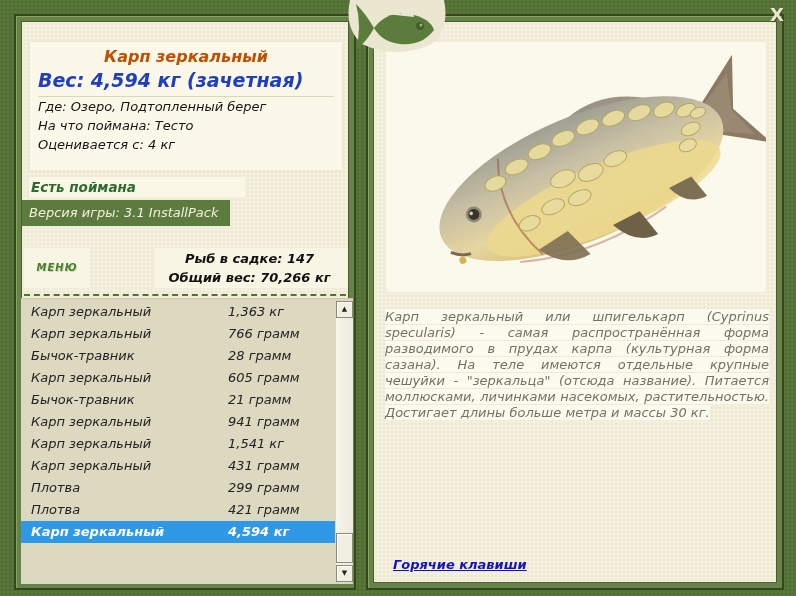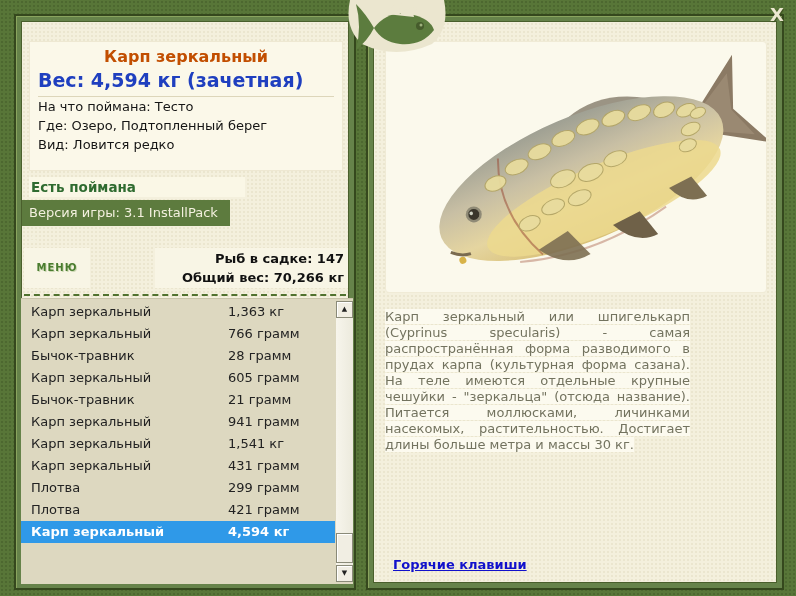--- a/index.html
+++ b/index.html
@@ -13,20 +13,21 @@
     background-color:#587638;
     background-image:radial-gradient(#4d6830 1px, transparent 1px);
     background-size:4px 4px;
   }
   .panel{
     position:absolute;top:14px;height:576px;
     background:#66834a;
     border:2px solid #35481d;
     padding:5px;box-sizing:border-box;
     box-shadow:inset 1px 1px 0 #8aa45e;
+    font-style:italic;
   }
   .panel-inner{
     position:relative;width:100%;height:100%;
     background-color:#f4f0dd;
     background-image:radial-gradient(#ebe6cf 1px, transparent 1px);
     background-size:4px 4px;
     border:1px solid #4a5f2c;
     box-sizing:border-box;
   }
   .left-panel{left:14px;width:342px;}
@@ -54,21 +55,21 @@
     padding-left:7px;box-sizing:border-box;
   }
   .menu-btn{
     position:absolute;left:2px;top:226px;width:66px;height:40px;
     background:#f8f5e5;color:#4a7c2f;font-weight:bold;font-size:10px;
     letter-spacing:1px;text-align:center;line-height:40px;cursor:pointer;
     text-shadow:1px 1px 0 #cdd8b3;
   }
   .creel-box{
     position:absolute;left:133px;top:226px;width:193px;height:40px;
-    background:#f8f5e5;text-align:right;font-weight:bold;font-size:13px;
+    background:#f8f5e5;text-align:center;font-weight:bold;font-size:13px;
     color:#111;padding:1px 4px 0 0;box-sizing:border-box;line-height:19px;
   }
   .dashed-sep{
     position:absolute;left:2px;right:2px;top:272px;height:0;
     border-top:2px dashed #50722f;
   }
   .list-wrap{
     position:absolute;left:-1px;top:276px;width:332px;bottom:-2px;
     background:#ddd8c0;border-top:1px solid #c9c4aa;
   }
@@ -99,21 +100,21 @@
     box-shadow:inset 1px 1px 0 #ffffff;cursor:grab;
   }
 
   
   .fish-image-box{
     position:absolute;left:11px;top:19px;width:382px;height:252px;
     background:#fbf9ec;border-radius:4px;border:1px solid #f0ebd6;
     box-sizing:border-box;overflow:hidden;
   }
   .description{
-    position:absolute;left:11px;top:287px;width:305px;
+    position:absolute;left:11px;top:287px;width:384px;
     font-size:13px;line-height:16px;color:#73735f;text-align:justify;
   }
   .description span{background:#fcfaef;}
   .hotkeys-link{
     position:absolute;left:11px;bottom:10px;
     font-size:13px;font-weight:bold;color:#1111cc;text-decoration:underline;
     cursor:pointer;
     margin-left:8px;
   }
 
@@ -130,23 +131,23 @@
 <body>
 
 <div class="screen">
 
   <div class="panel left-panel">
     <div class="panel-inner">
 
       <div class="info-box">
         <div class="fish-title">Карп зеркальный</div>
         <div class="weight-line">Вес: 4,594 кг (зачетная)</div>
+        <div class="detail-line">Где: Озеро, Подтопленный берег</div>
         <div class="detail-line">На что поймана: Тесто</div>
-        <div class="detail-line">Где: Озеро, Подтопленный берег</div>
-        <div class="detail-line">Вид: Ловится редко</div>
+        <div class="detail-line">Оценивается с: 4 кг</div>
       </div>
 
       <div class="license-bar">Есть поймана</div>
       <div class="version-bar">Версия игры: 3.1 InstallPack 4</div>
 
       <div class="menu-btn">МЕНЮ</div>
       <div class="creel-box">
         <div>Рыб в садке: 147</div>
         <div>Общий вес: 70,266 кг</div>
       </div>

